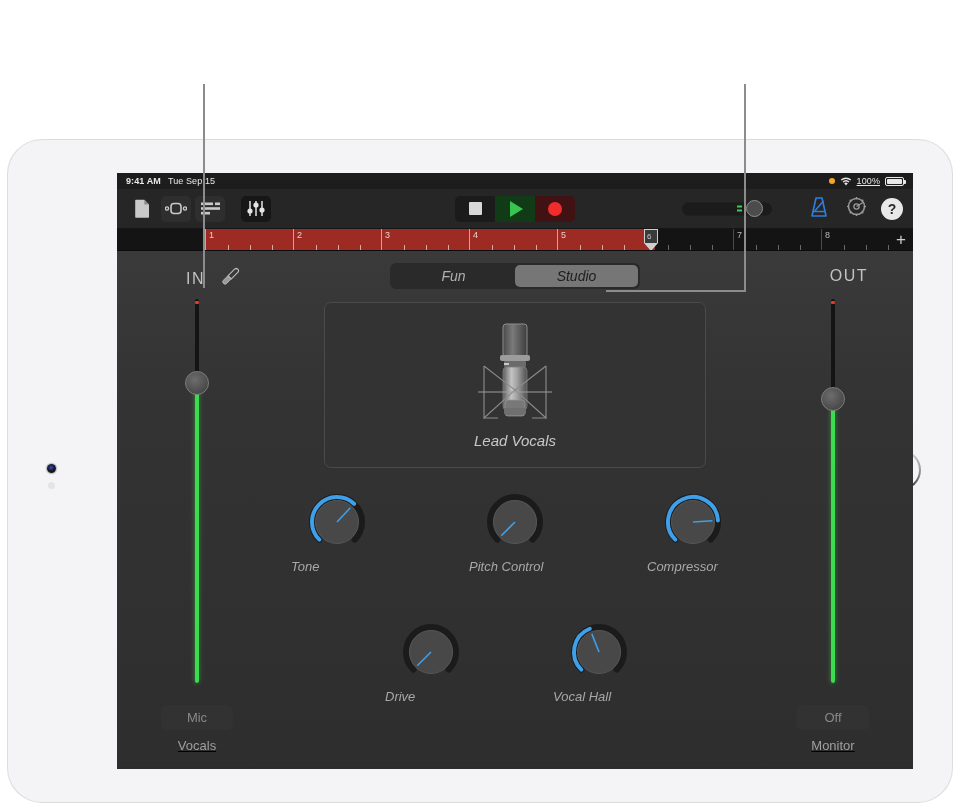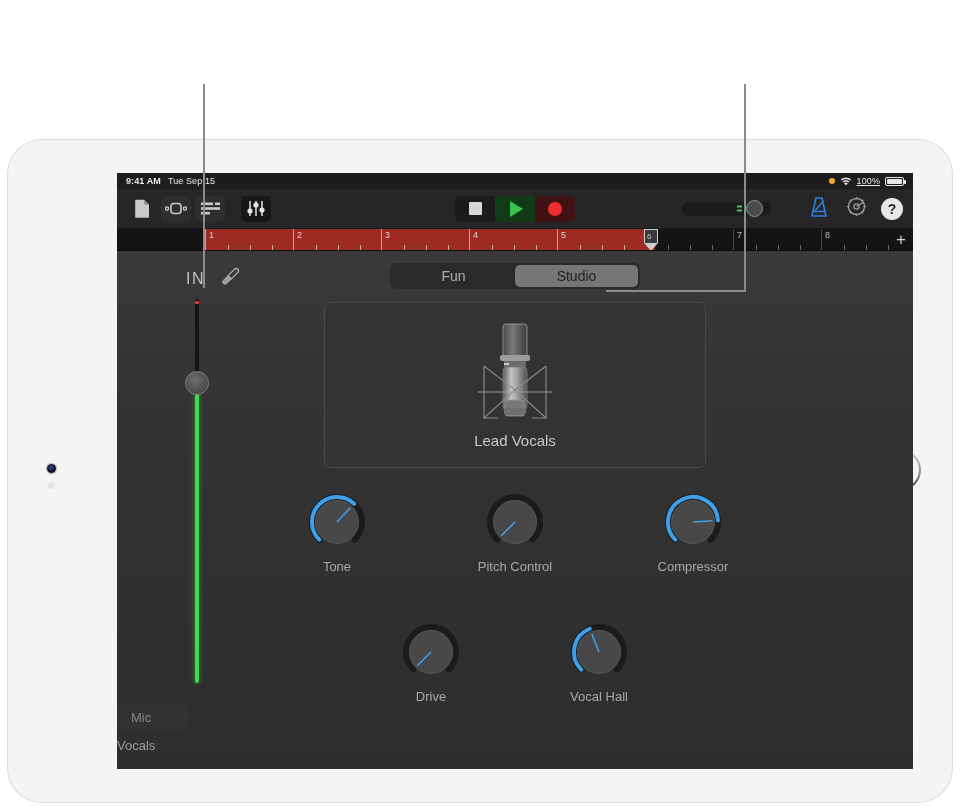--- a/index.html
+++ b/index.html
@@ -222,32 +222,32 @@
     position:absolute; left:50%; transform:translateX(-50%);
     top:2px; width:4px; height:3px; background:#e03a2f; border-radius:1px;
   }
   .fader-thumb {
     position:absolute; left:50%; transform:translateX(-50%);
     width:24px; height:24px; border-radius:50%;
     background:radial-gradient(circle at 40% 35%, #6d6d6d, #4a4a4a 70%, #3c3c3c 100%);
     border:1px solid #7d7d7d;
   }
   .strip-foot {
-    position:absolute; bottom:14px; width:100%; text-align:left;
+    position:absolute; bottom:14px; width:100%; text-align:center;text-decoration:underline;
   }
   .pill {
     display:inline-block; min-width:72px;
     padding:5px 14px; border-radius:6px;
     background:#323232; color:#888888; font-size:13px;
   }
   .strip-foot .sub { margin-top:8px; font-size:13px; color:#9f9f9f; }
 
   
   .center {
-    position:absolute; left:160px; right:160px; top:0; bottom:0;
+    position:absolute; left:160px; right:160px; top:0; bottom:0;font-style:italic;
   }
   .segmented {
     position:absolute; top:12px; left:50%; transform:translateX(-50%);
     width:250px; height:26px;
     background:#2a2a2a; border-radius:6px;
     display:flex; padding:2px;
   }
   .seg {
     flex:1; display:flex; align-items:center; justify-content:center;
     font-size:14px; color:#b0b0b0; border-radius:5px;
@@ -261,21 +261,21 @@
     display:flex; flex-direction:column; align-items:center; justify-content:center;
   }
   .mic-caption { font-size:15px; color:#c8c8c8; margin-top:2px; }
 
   .knob-row {
     position:absolute; left:0; right:0;
     display:flex; justify-content:center;
   }
   .knob-row.row1 { top:240px; gap:86px; }
   .knob-row.row2 { top:370px; gap:76px; }
-  .knob-cell { width:92px; text-align:center; }
+  .knob-cell { width:92px; }
   .knob-label { margin-top:6px; font-size:13px; color:#a8a8a8; }
   .knob { width:62px; height:62px; margin:0 auto; position:relative; }
 </style>
 </head>
 <body>
 
 <div class="callout-line" id="callout-left-v"></div>
 <div class="callout-line" id="callout-right-v"></div>
 <div class="callout-line" id="callout-right-h"></div>
 
@@ -550,16 +550,31 @@
                   <path d="M 13.322330470336315 48.67766952966369 A 25 25 0 1 1 48.67766952966371 48.67766952966367" fill="none" stroke="#1b1b1b" stroke-width="6" stroke-linecap="round"></path>
                   <path d="M 13.322330470336315 48.67766952966369 A 25 25 0 0 1 21.796886182883036 7.75558785279372" fill="none" stroke="#3f9fe8" stroke-width="4" stroke-linecap="round"></path>
                   <circle cx="31" cy="31" r="21.5" fill="#484848" stroke="#565656" stroke-width="1"></circle>
                   <line x1="31" y1="31" x2="23.821571222648767" y2="12.869358525179102" stroke="#3f9fe8" stroke-width="1.6"></line>
                 </svg></div>
               <div class="knob-label">Vocal Hall</div>
             </div>
           </div>
       </div>
 
+      <div class="strip right">
+        <div class="strip-head">
+          <span class="strip-label">OUT</span>
+        </div>
+        <div class="fader-wrap">
+          <div class="fader-track"></div>
+          <div class="fader-fill" id="out-fill" style="height: 284.16px;"></div>
+          <div class="fader-peak"></div>
+          <div class="fader-thumb" id="out-thumb" style="top: 87.84px;"></div>
+        </div>
+        <div class="strip-foot">
+          <div class="pill">Off</div>
+          <div class="sub">Monitor</div>
+        </div>
+      </div>
 
     </div>
   </div>
 </div>
 
 </body></html>

